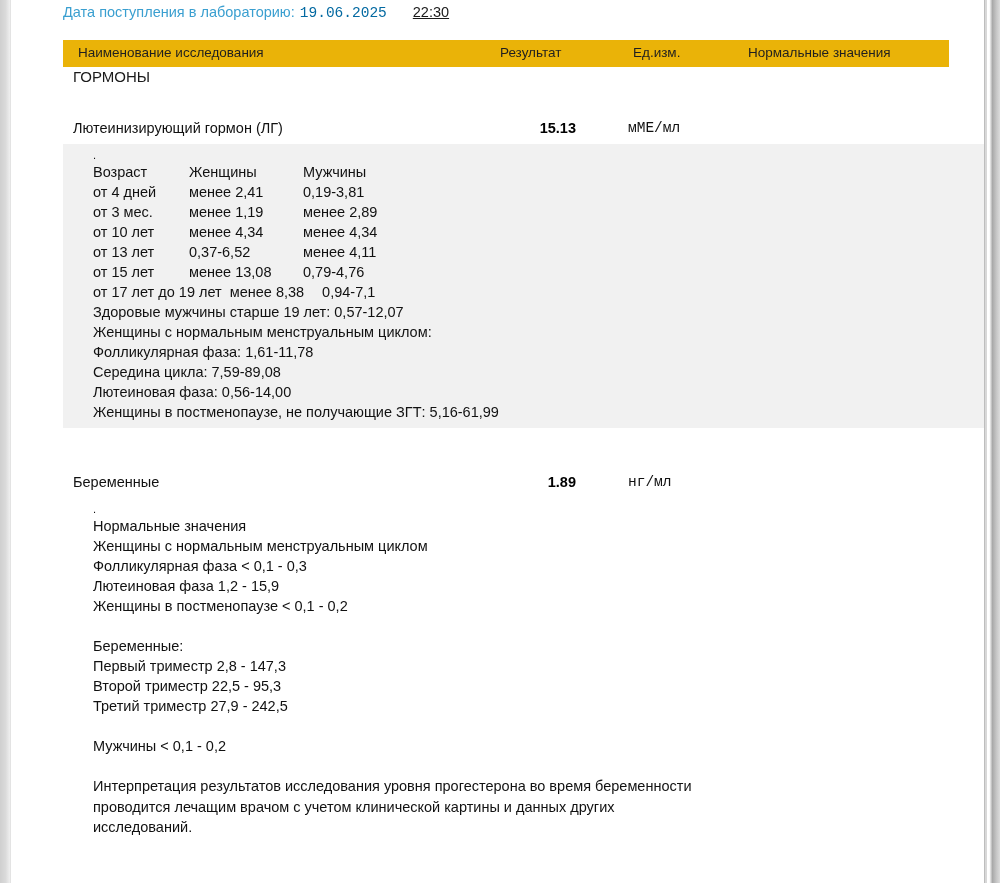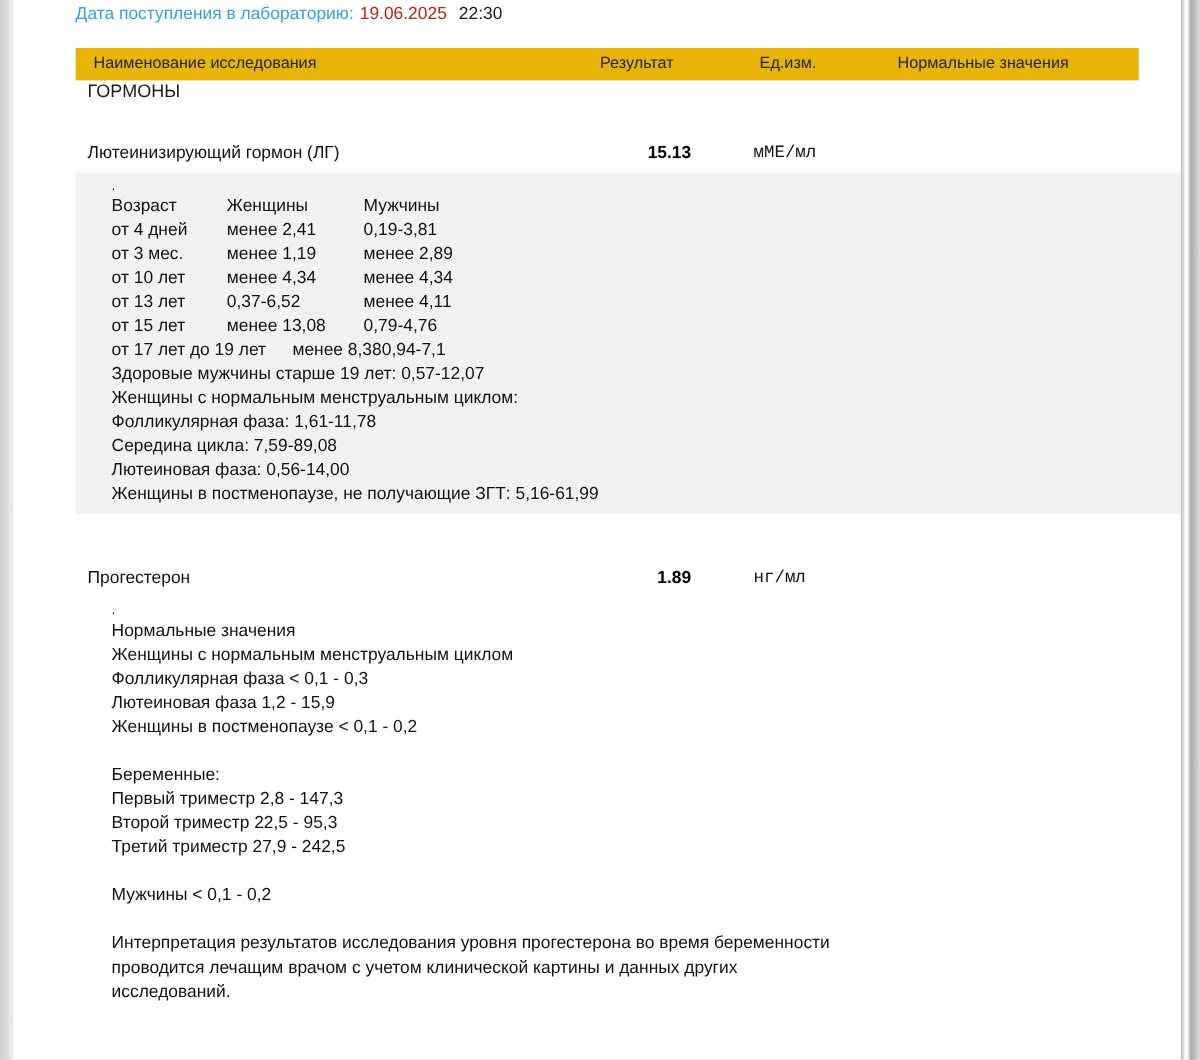--- a/index.html
+++ b/index.html
@@ -58,26 +58,28 @@
     left: 52px;
     top: 0px;
     font-size: 14.5px;
     white-space: nowrap;
     line-height: 24px;
   }
   .doc-header .lbl {
     color: #3a9fd0;
   }
   .doc-header .val {
-    color: #b91c1c;
+    color: #0369a1;
     margin-left: 5px;
+    font-family: Liberation Mono, monospace;
   }
   .doc-header .time {
     color: #1a1a1a;
-    margin-left: 10px;
+    margin-left: 26px;
+    text-decoration: underline;
   }
 
   
   .thead {
     position: absolute;
     left: 52px;
     top: 40px;
     width: 886px;
     height: 27px;
     background: #eab308;
@@ -177,25 +179,25 @@
   }
   .agerow .c-f {
     display: inline-block;
     width: 114px;
   }
   .agerow .c-m {
     display: inline-block;
   }
   .agerow.wide .c-age {
     width: auto;
-    padding-right: 22px;
+    padding-right: 8px;
   }
   .agerow.wide .c-f {
     width: auto;
-    padding-right: 0;
+    padding-right: 18px;
   }
 
   .para {
     font-size: 14.5px;
     color: #111;
     line-height: 20.5px;
     padding-left: 30px;
     width: 620px;
   }
 </style>
@@ -239,21 +241,21 @@
             <div class="refline">Здоровые мужчины старше 19 лет: 0,57-12,07</div>
             <div class="refline">Женщины с нормальным менструальным циклом:</div>
             <div class="refline">Фолликулярная фаза: 1,61-11,78</div>
             <div class="refline">Середина цикла: 7,59-89,08</div>
             <div class="refline">Лютеиновая фаза: 0,56-14,00</div>
             <div class="refline">Женщины в постменопаузе, не получающие ЗГТ: 5,16-61,99</div>
           </div>
         </div>
         <div class="analyte" style="top: 472px;">
           <div class="row-head">
-            <div class="aname">Прогестерон</div>
+            <div class="aname">Беременные</div>
             <div class="aresult">1.89</div>
             <div class="aunit">нг/мл</div>
           </div>
           <div class="refbox">
             <div class="refline dot">.</div>
             <div class="refline">Нормальные значения</div>
             <div class="refline">Женщины с нормальным менструальным циклом</div>
             <div class="refline">Фолликулярная фаза &lt; 0,1 - 0,3</div>
             <div class="refline">Лютеиновая фаза 1,2 - 15,9</div>
             <div class="refline">Женщины в постменопаузе &lt; 0,1 - 0,2</div>

